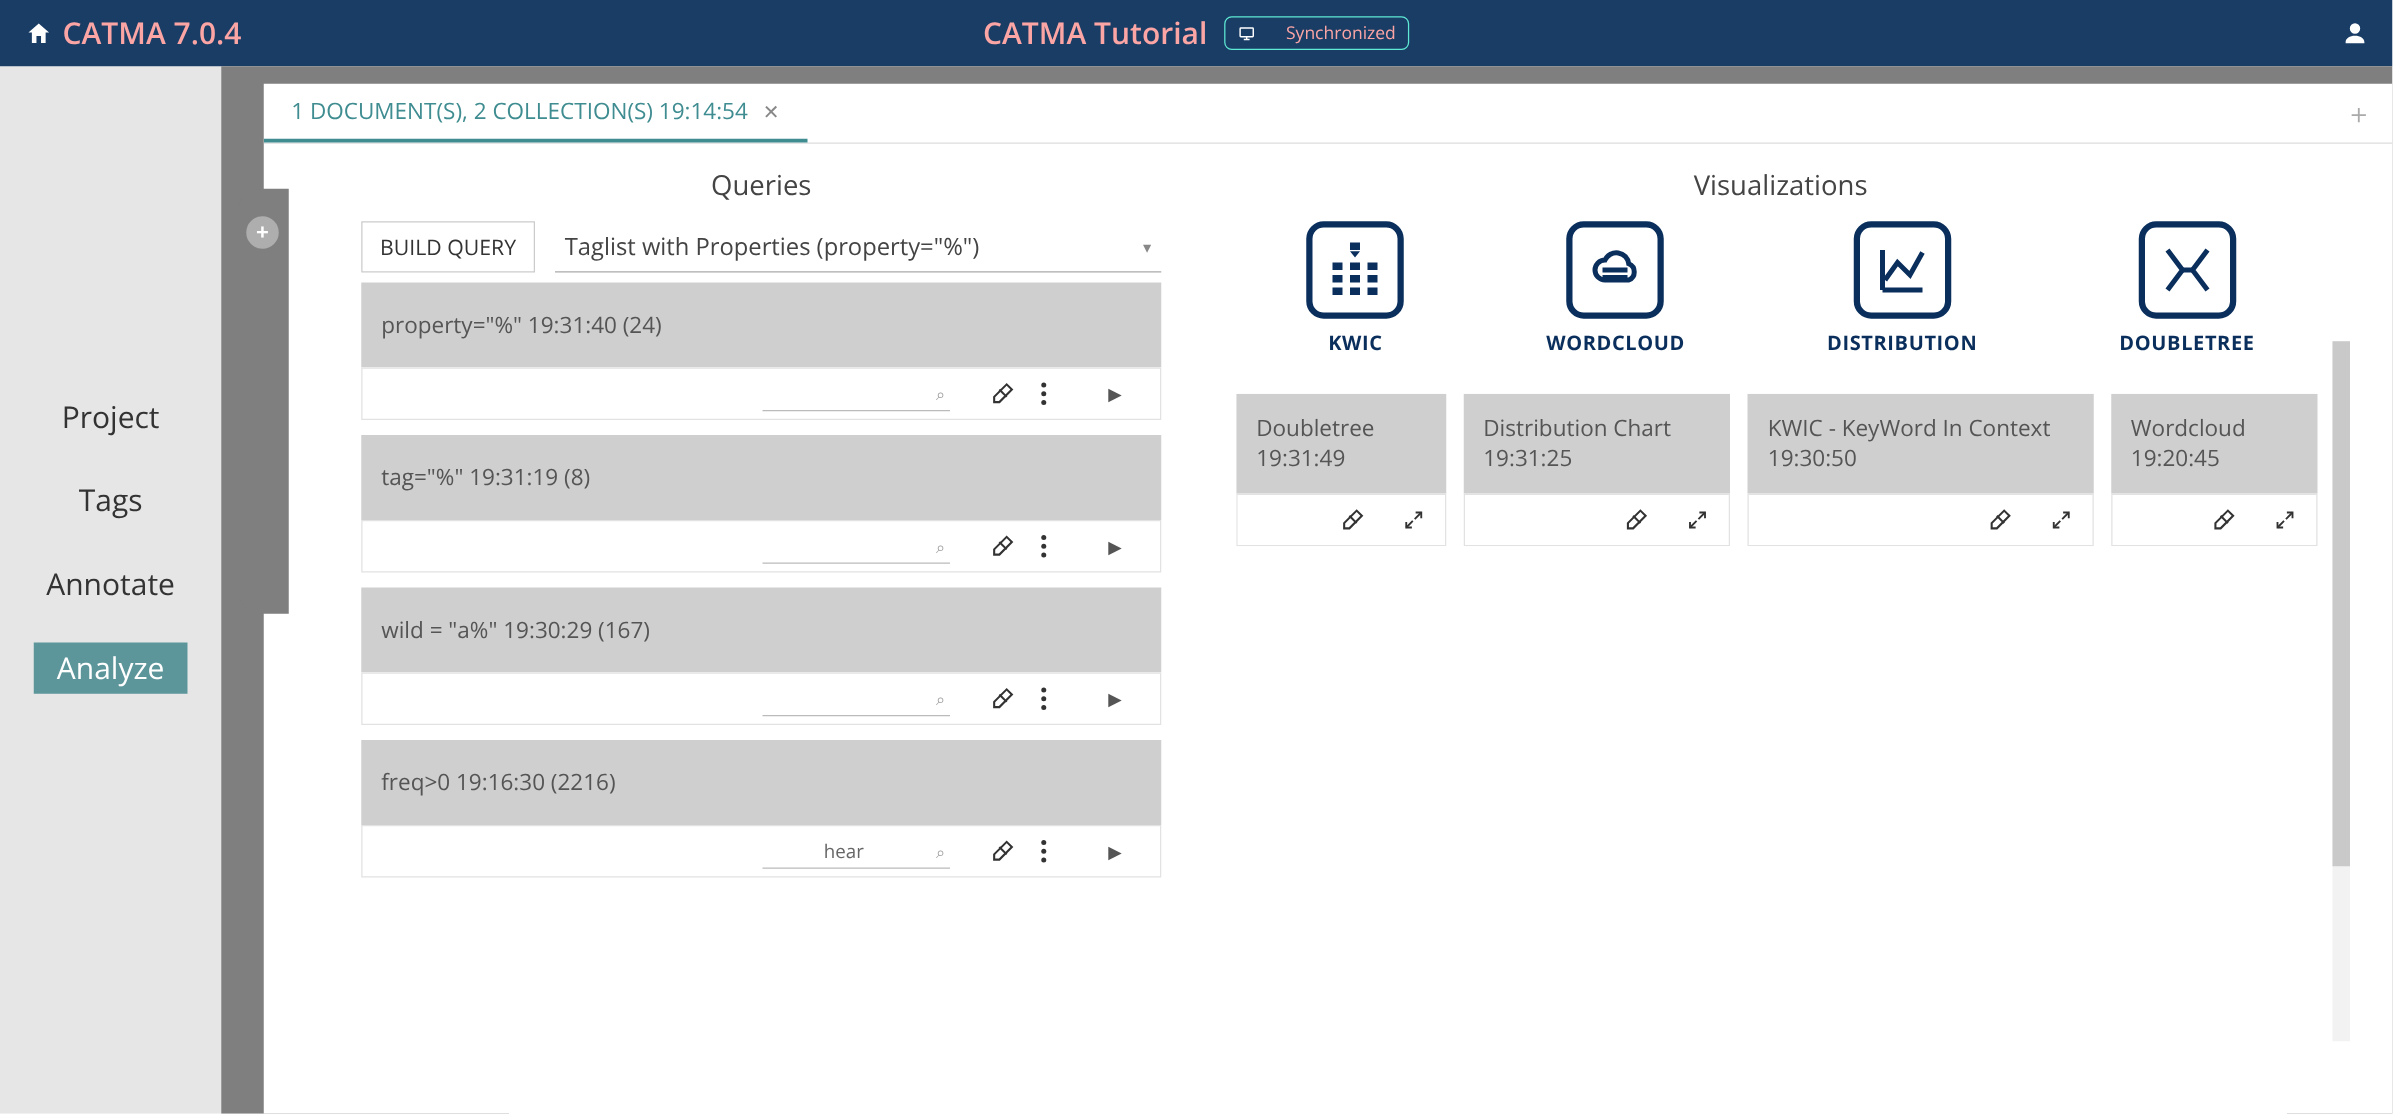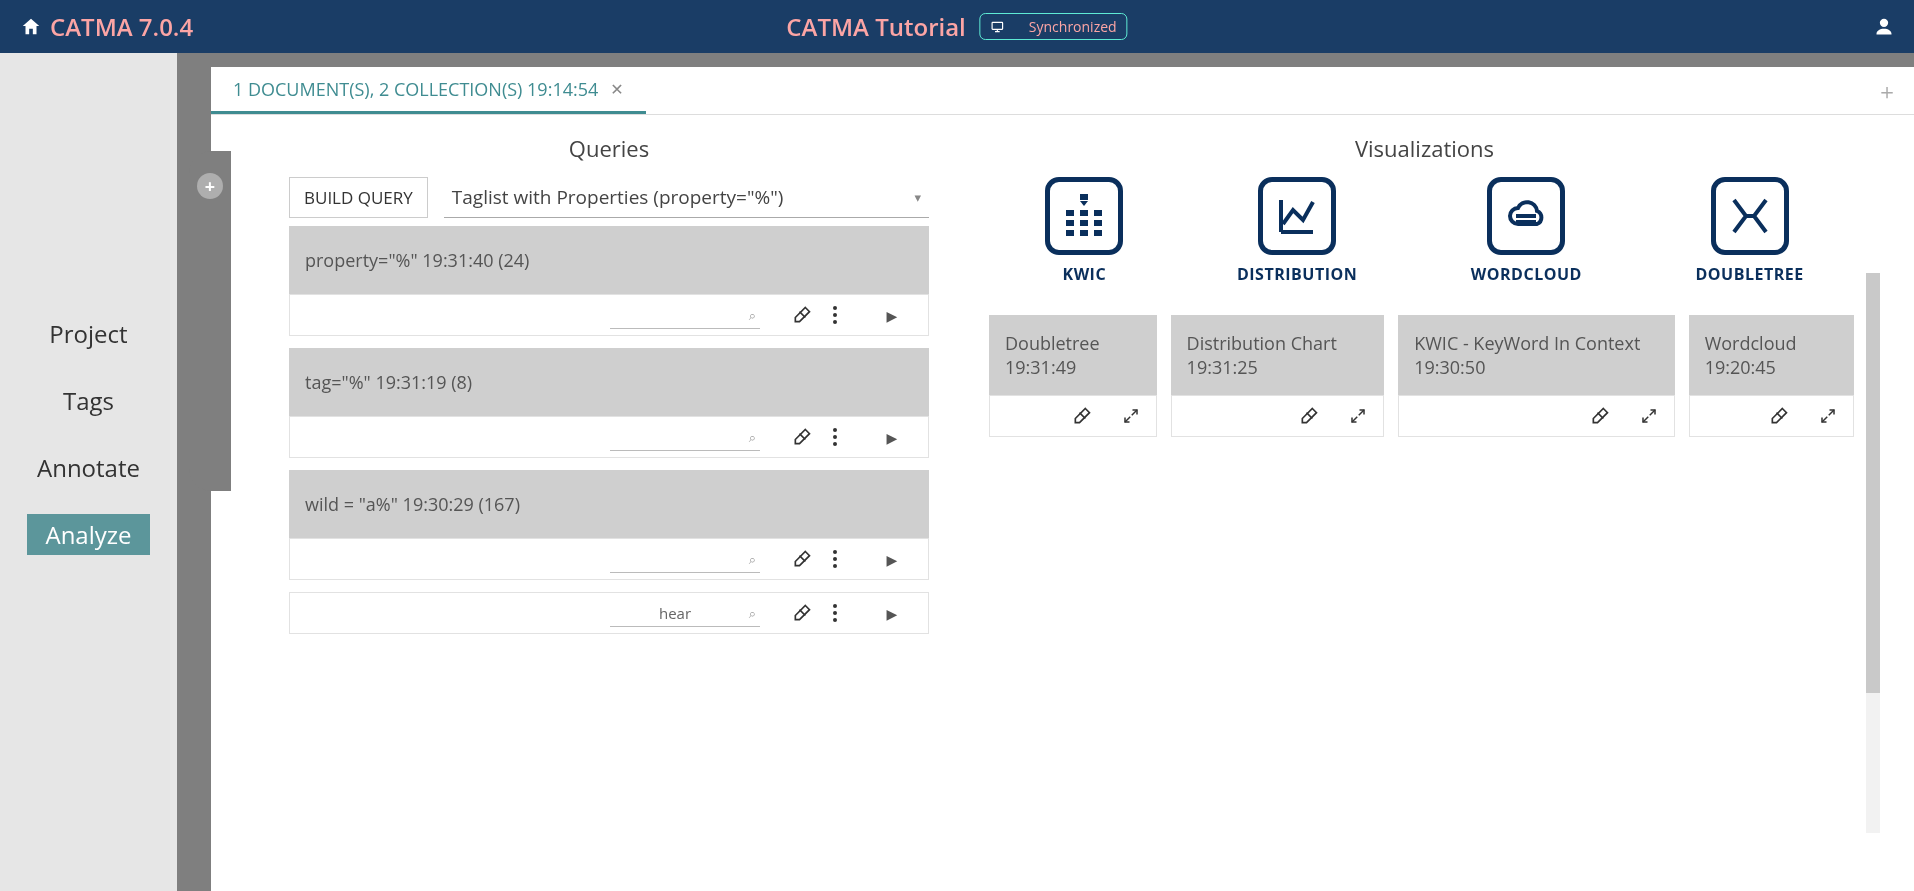--- a/index.html
+++ b/index.html
@@ -196,20 +196,21 @@
                     <svg width="6" height="20" viewBox="0 0 6 20" fill="#333">
                       <circle cx="3" cy="3" r="2"></circle>
                       <circle cx="3" cy="10" r="2"></circle>
                       <circle cx="3" cy="17" r="2"></circle>
                     </svg>
                   </span>
                   <span class="ic play">▶</span>
                 </div>
               </div>
               <div class="qcard">
+                <div class="qhead">freq&gt;0 19:16:30 (2216)</div>
                 <div class="qtools">
                   <div class="spacer-left"></div>
                   <span class="magwrap"><input class="filter-input" value="hear" style=""><span class="mag">⌕</span></span>
                   <div style="flex:1"></div>
                   <span class="ic">
                     <svg width="20" height="20" viewBox="0 0 24 24" fill="none" stroke="#333" stroke-width="2">
                       <path d="M16 3l5 5-12 12H4v-5z"></path>
                       <path d="M9 8l7 7"></path>
                     </svg>
                   </span>
@@ -244,35 +245,35 @@
                   <rect x="6" y="38" width="8" height="6"></rect>
                     <rect x="20" y="38" width="8" height="6"></rect>
                     <rect x="34" y="38" width="8" height="6"></rect>
                 </svg>
               </div>
               <span class="viz-label">KWIC</span>
             </div>
             <div class="viz-item">
               <div class="viz-icon">
                 <svg width="48" height="48" viewBox="0 0 48 48" fill="none" stroke="#0a2f5c" stroke-width="4">
+                  <path d="M16 32a8 8 0 010-16 10 10 0 0119 3 7 7 0 010 13H16z"></path>
+                  <path d="M14 24h20M14 30h20"></path>
+                </svg>
+              </div>
+              <span class="viz-label">WORDCLOUD</span>
+            </div>
+            <div class="viz-item">
+              <div class="viz-icon">
+                <svg width="48" height="48" viewBox="0 0 48 48" fill="none" stroke="#0a2f5c" stroke-width="4">
                   <path d="M8 40V8"></path>
                     <path d="M8 40h32"></path>
                   <polyline points="10,32 20,18 30,28 40,10"></polyline>
                 </svg>
               </div>
               <span class="viz-label">DISTRIBUTION</span>
-            </div>
-            <div class="viz-item">
-              <div class="viz-icon">
-                <svg width="48" height="48" viewBox="0 0 48 48" fill="none" stroke="#0a2f5c" stroke-width="4">
-                  <path d="M16 32a8 8 0 010-16 10 10 0 0119 3 7 7 0 010 13H16z"></path>
-                  <path d="M14 24h20M14 30h20"></path>
-                </svg>
-              </div>
-              <span class="viz-label">WORDCLOUD</span>
             </div>
             <div class="viz-item">
               <div class="viz-icon">
                 <svg width="48" height="48" viewBox="0 0 48 48" fill="none" stroke="#0a2f5c" stroke-width="4">
                   <path d="M8 8l12 16L8 40"></path>
                     <path d="M40 8L28 24l12 16"></path>
                   <path d="M20 24h8"></path>
                 </svg>
               </div>
               <span class="viz-label">DOUBLETREE</span>

